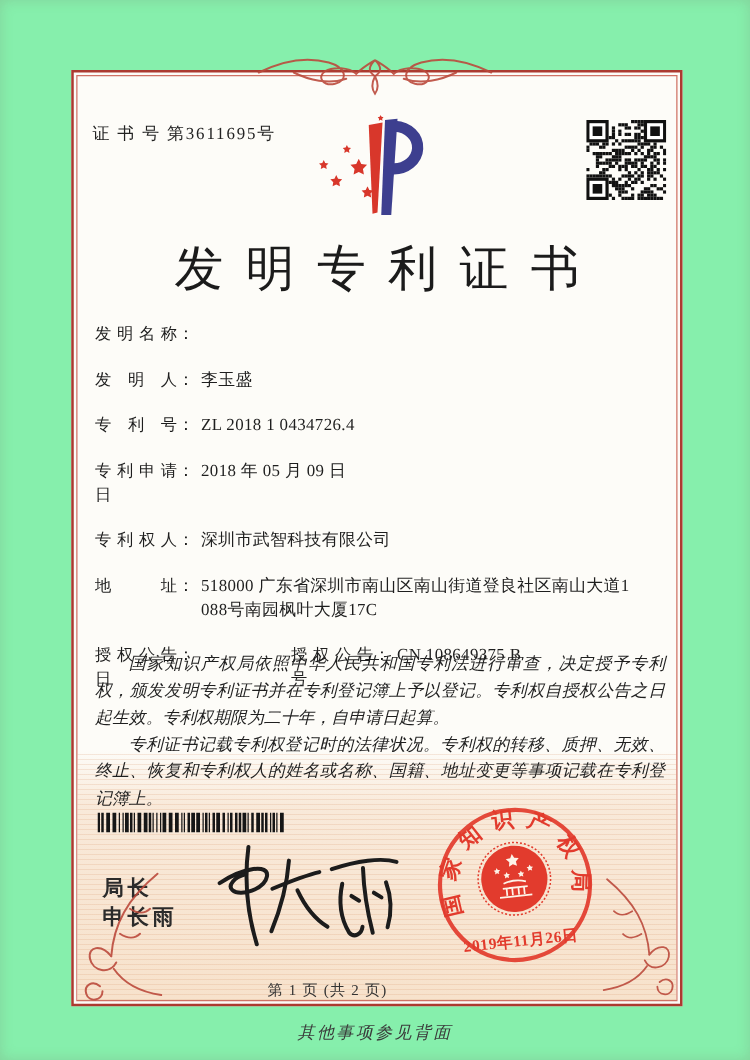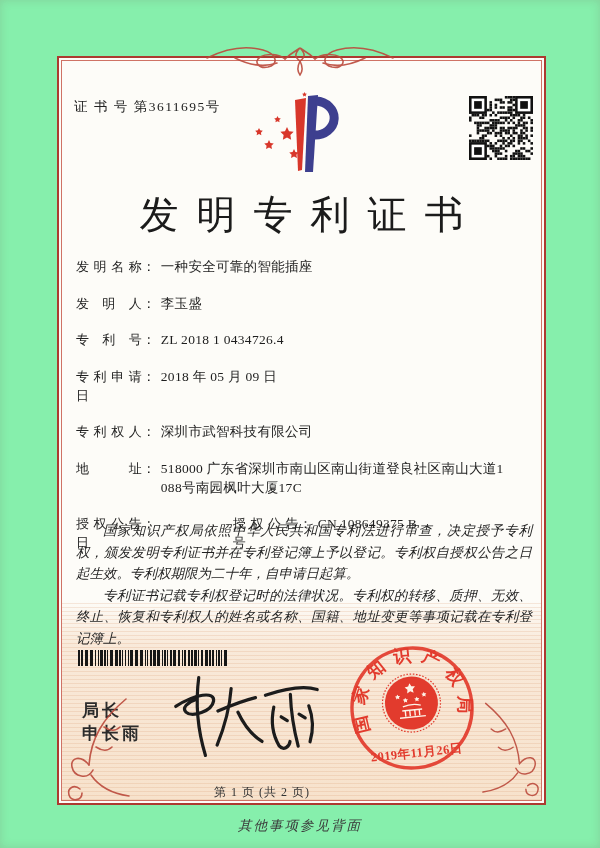--- a/index.html
+++ b/index.html
@@ -337,21 +337,20 @@
       <rect x="2.56" y="48.64" width="12.8" height="12.8" fill="#fff"></rect>
       <rect x="5.12" y="51.2" width="7.68" height="7.68" fill="#111"></rect>
     </svg>
 
   <h1 class="title">发明专利证书</h1>
 
   <div class="fields">
     <div class="frow">
       <span class="flabel">发明名称</span>
         <span class="fcolon">：</span>
-      <span class="fval">一种安全可靠的智能插座</span>
     </div>
     <div class="frow">
       <span class="flabel">发明人</span>
         <span class="fcolon">：</span>
       <span class="fval">李玉盛</span>
     </div>
     <div class="frow">
       <span class="flabel">专利号</span>
         <span class="fcolon">：</span>
       <span class="fval">ZL 2018 1 0434726.4</span>

